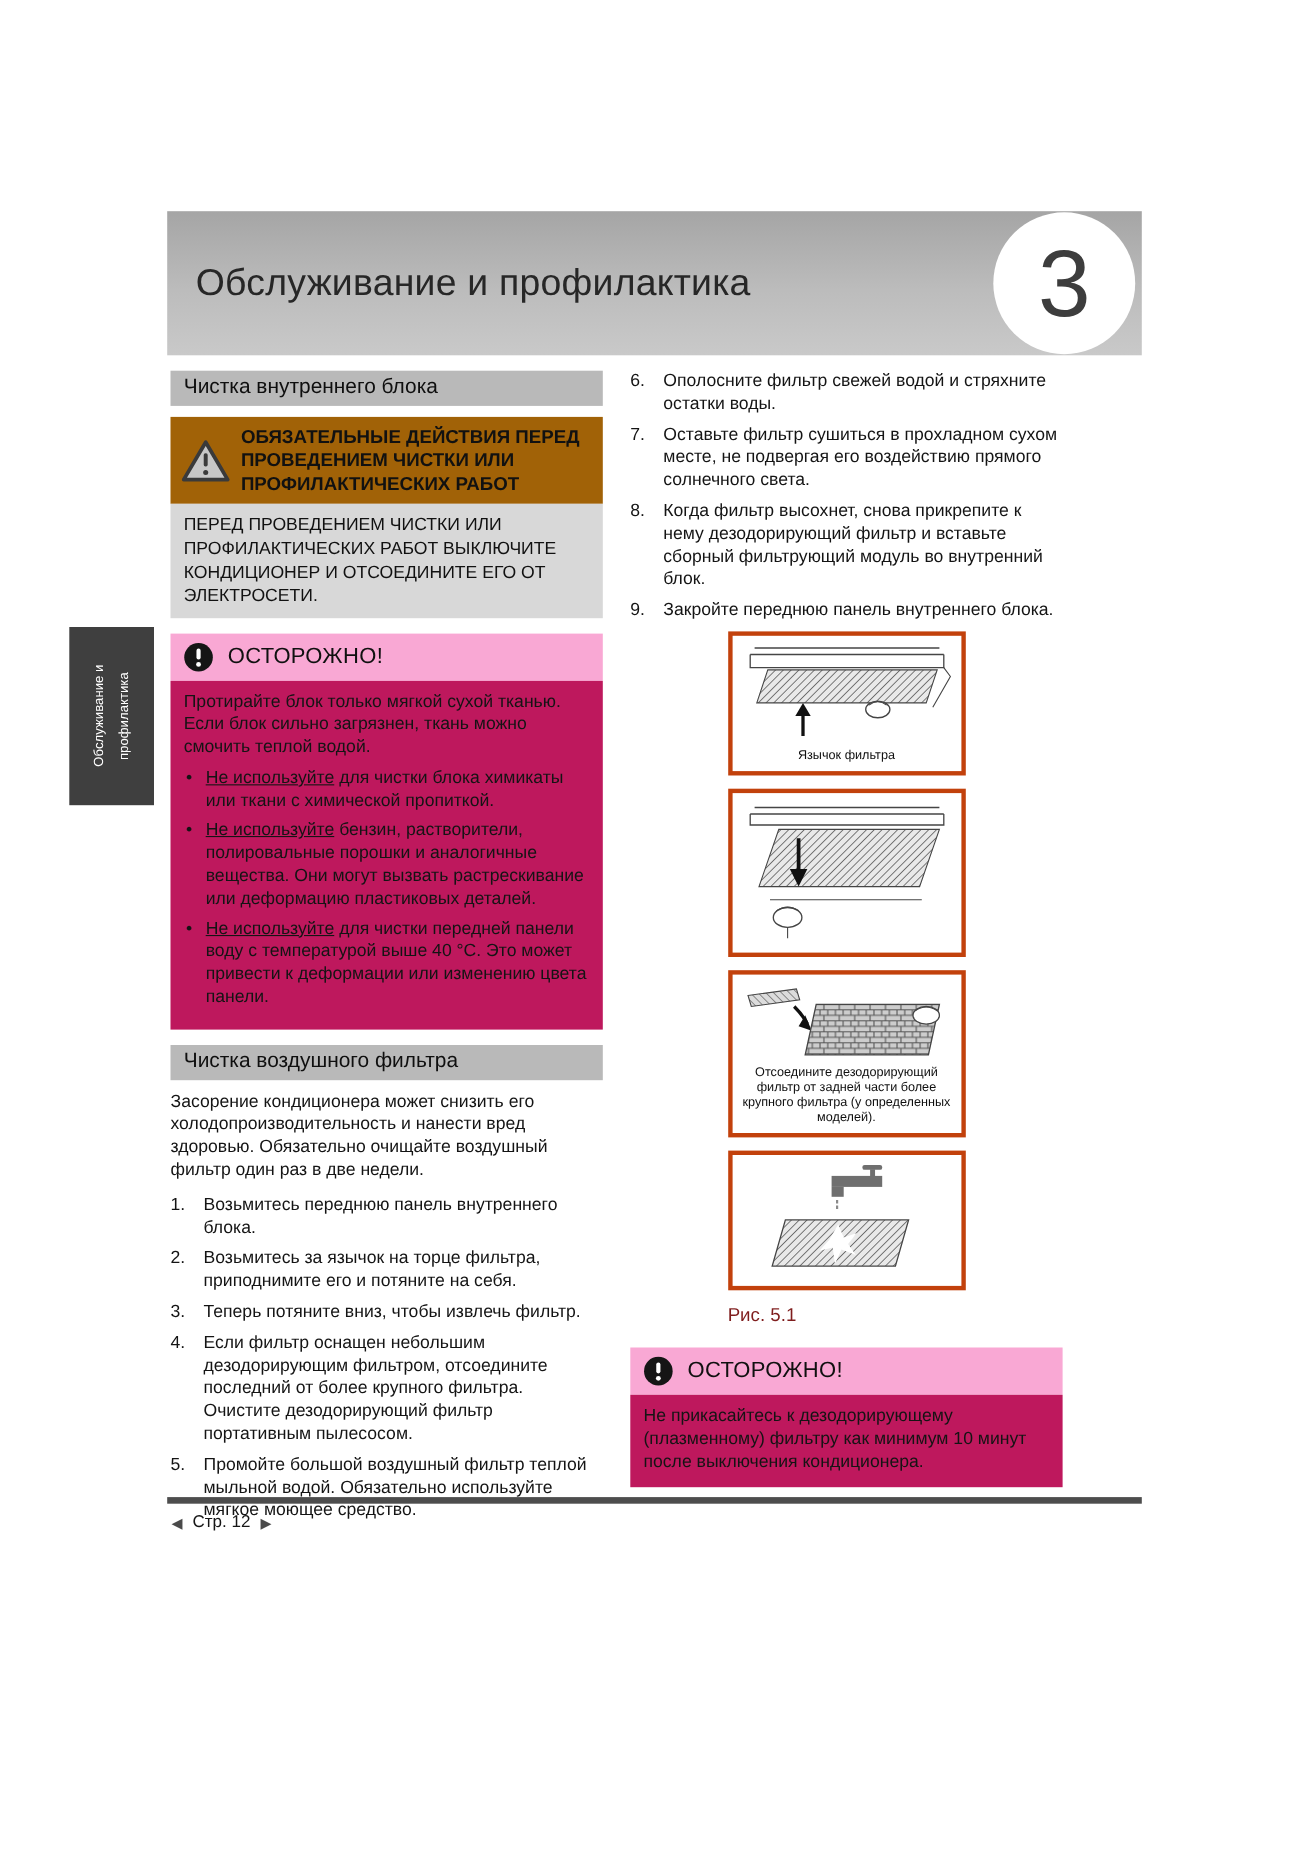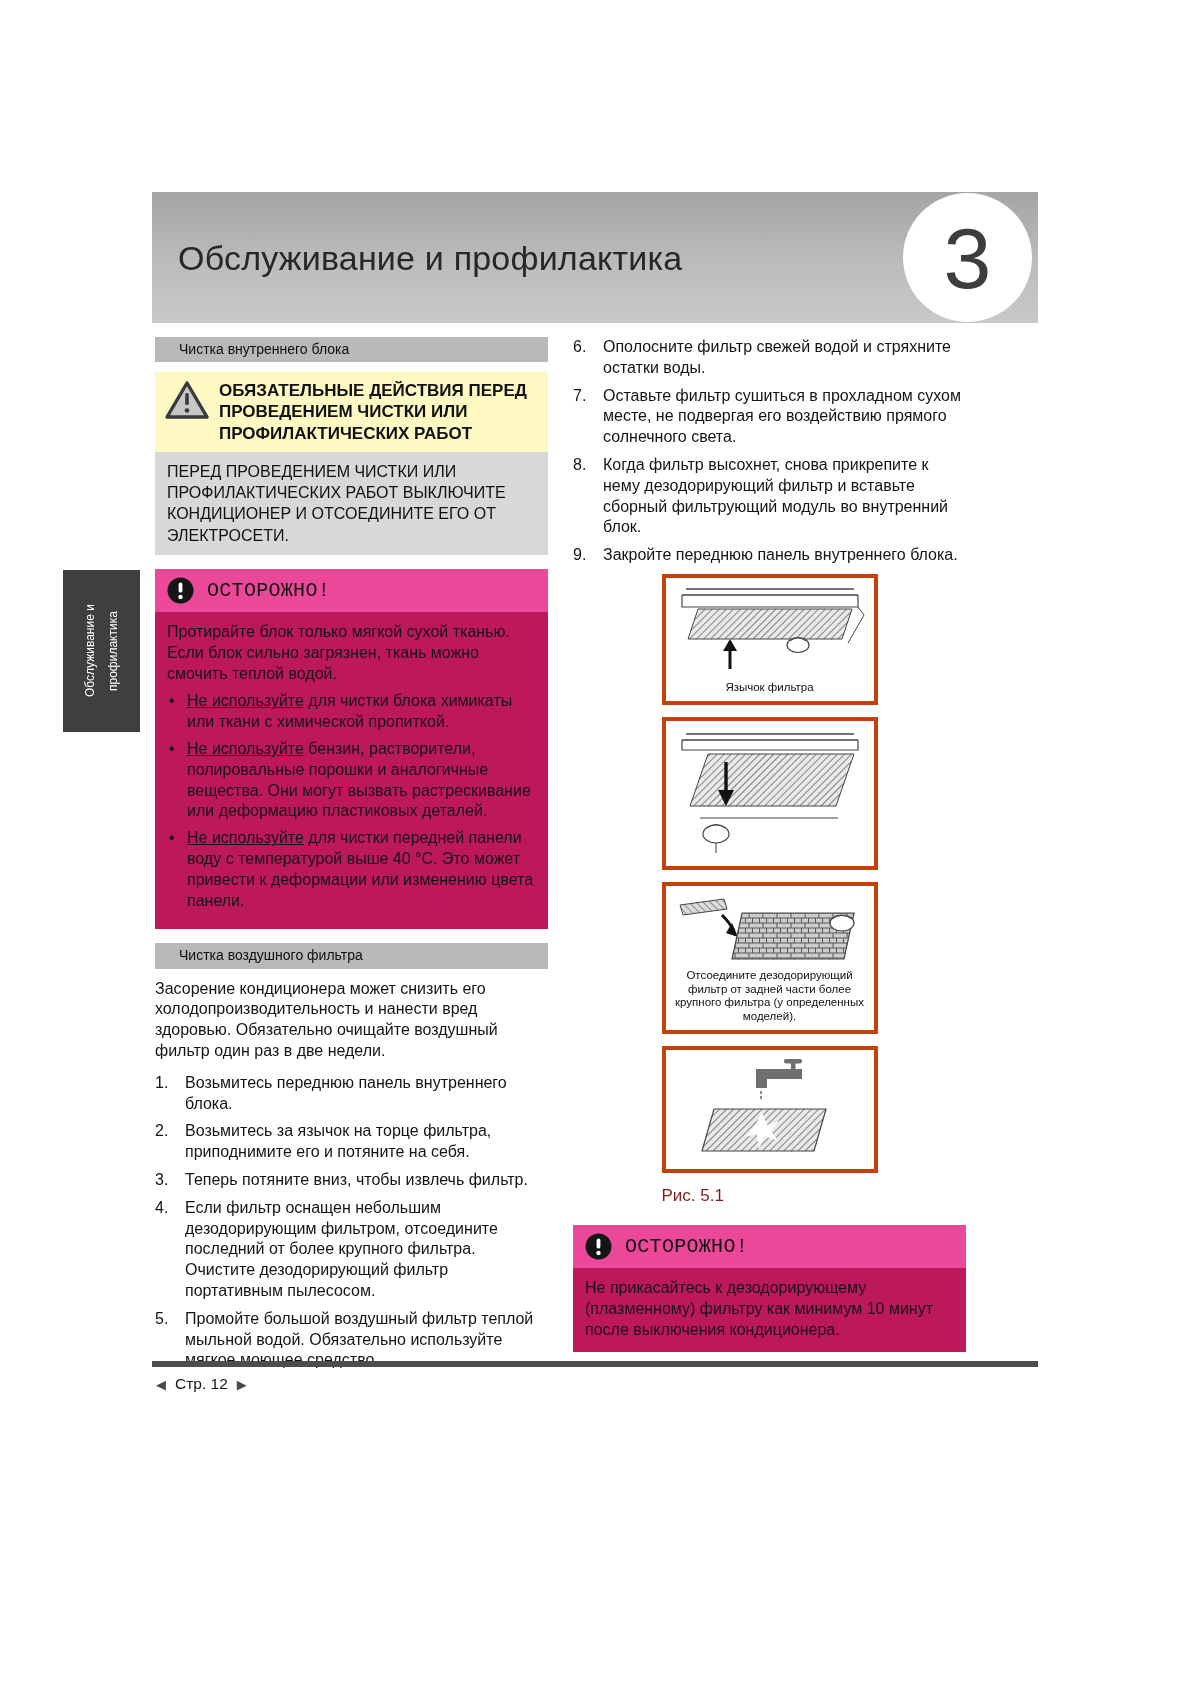--- a/index.html
+++ b/index.html
@@ -34,40 +34,40 @@
     writing-mode:vertical-rl; transform:rotate(180deg);
     color:#fff; font-size:12px; line-height:1.9; height:150px; text-align:center;
   }
 
   
   .col { position:absolute; top:337px; width:393px; font-size:16px; line-height:1.3; color:#141414; }
   .col-left { left:155px; }
   .col-right { left:573px; }
 
   .section-bar {
-    background:#b9b9b9; color:#0f0f0f; font-size:14px;
-    padding:3px 24px 4px; margin-bottom:10px;
+    background:#b9b9b9; color:#0f0f0f; font-size:19px;
+    padding:3px 12px 4px; margin-bottom:10px;
   }
 
   
   .mand-box { margin-bottom:14px; }
   .mand-head {
-    display:flex; gap:10px;
-    background:#fef9c3; padding:8px 10px;
+    display:flex; align-items:center; gap:10px;
+    background:#a16207; padding:8px 10px;
   }
   .mand-title { font-weight:bold; font-size:17px; line-height:1.25; color:#111; }
   .mand-body {
     background:#d8d8d8; padding:9px 12px; font-size:16px; line-height:1.33; color:#111;
   }
 
   
   .caution { margin-bottom:14px; }
   .caution-head {
-    display:flex; align-items:center; gap:13px;
-    background:#ec4899; padding:8px 12px;font-family:Liberation Mono, monospace;
+    display:flex; align-items:flex-start; gap:13px;
+    background:#f9a8d4; padding:8px 12px;
   }
   .caution-title { font-size:20px; color:#101010; letter-spacing:0.3px; }
   .caution-body { background:#be185d; padding:10px 12px 12px; }
   .caution-body .intro { margin-bottom:7px; }
   .bullet { display:flex; margin:6px 0 6px 2px; }
   .bullet-marker { flex:0 0 18px; }
   .bullet-marker::before { content:"•"; }
   .u { text-decoration:underline; }
 
   .body-par { margin-bottom:11px; }

